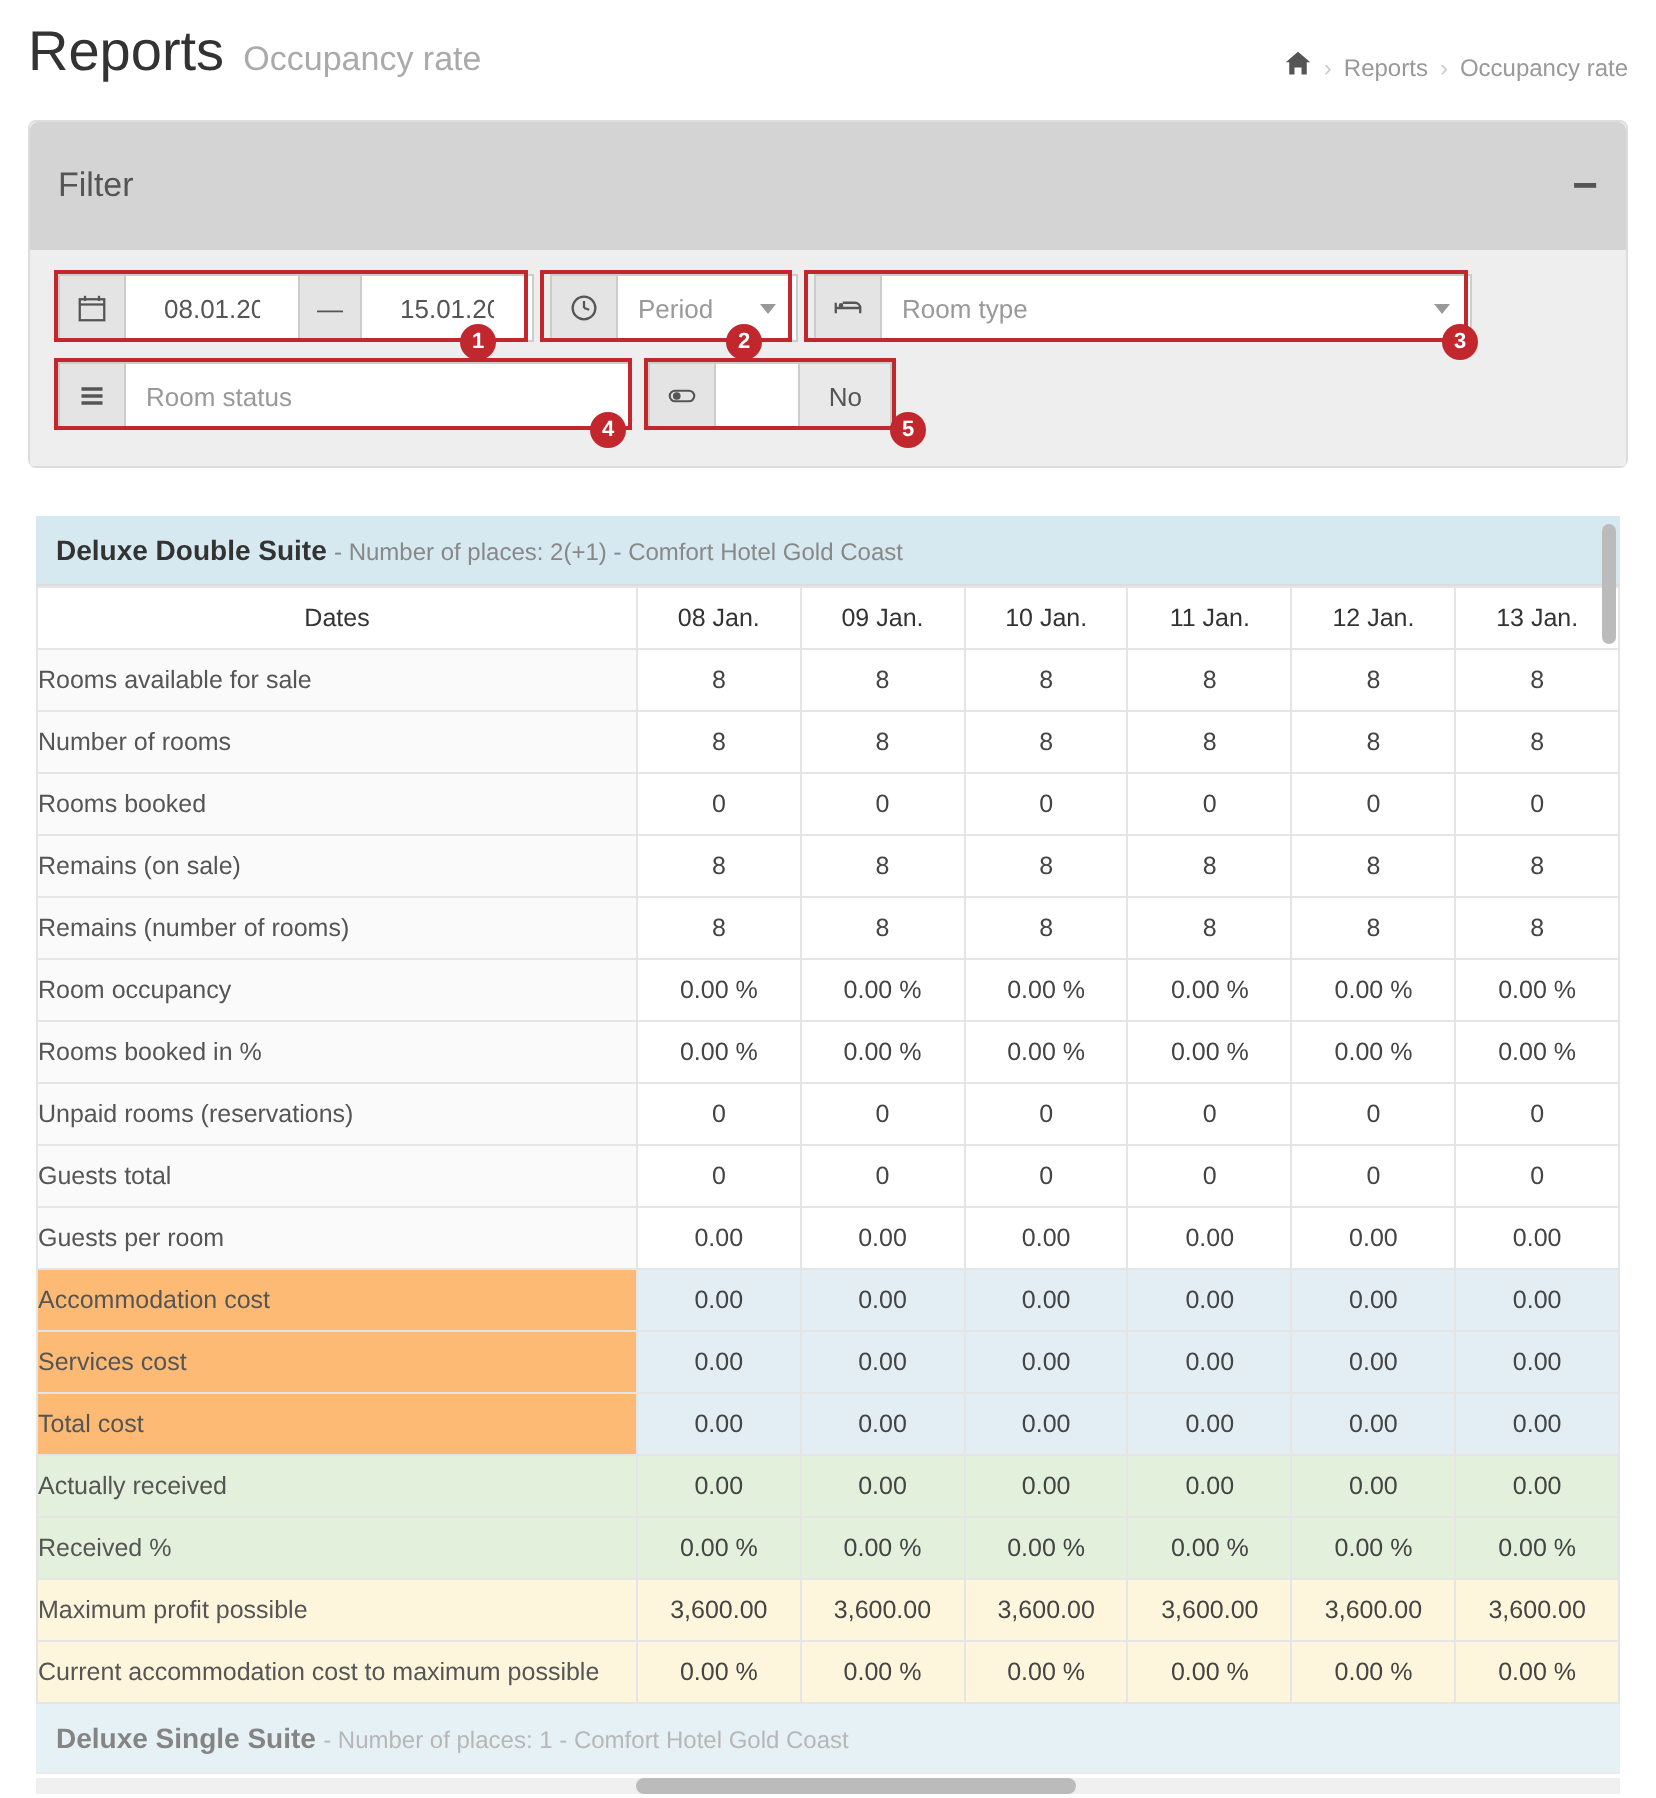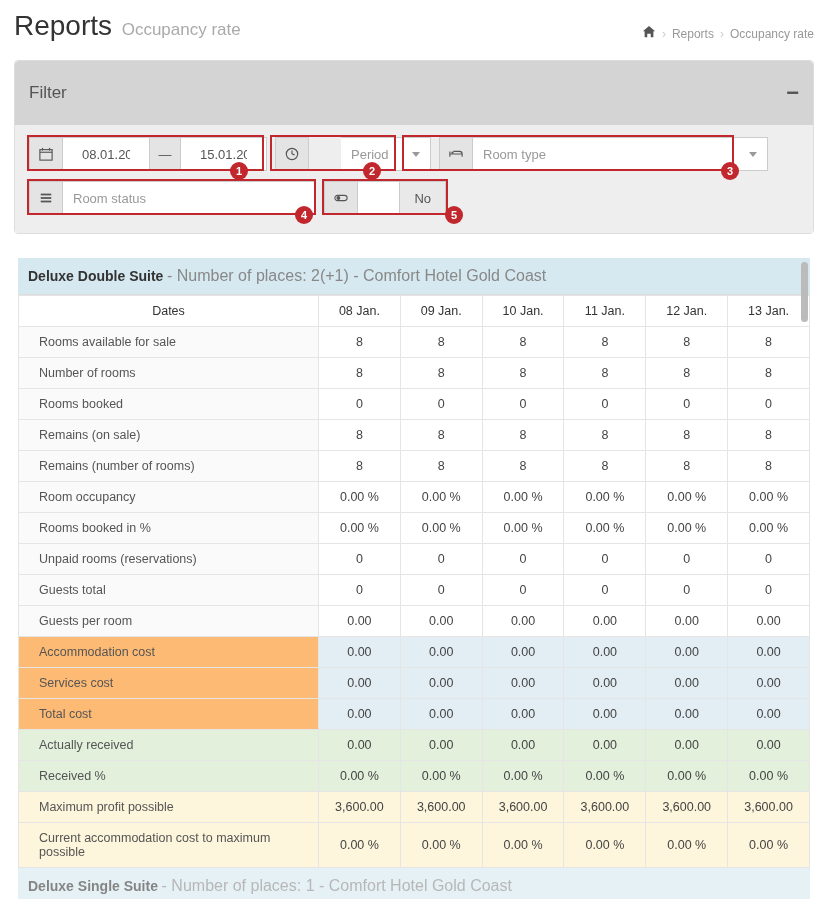--- a/index.html
+++ b/index.html
@@ -102,21 +102,21 @@
     border: 1px solid #ccc;
     background: #fff;
     display: flex;
     align-items: center;
     justify-content: space-between;
     padding: 0 10px;
     color: #999;
     font-size: 13px;
     border-left: none;
   }
-  .period-select { width: 90px; margin-left: 32px; }
+  .period-select { width: 90px; }
   .roomtype-select { width: 295px; }
   .roomstatus-select { width: 253px; }
   .caret {
     width: 0; height: 0;
     border-left: 4px solid transparent;
     border-right: 4px solid transparent;
     border-top: 5px solid #999;
   }
   .toggle-group {
     display: flex;
@@ -190,21 +190,21 @@
     border-bottom: 1px solid #ddd;
     font-size: 13px;
   }
   .suite-name {
     font-weight: bold;
     color: #333;
     font-size: 14px;
   }
   .suite-details {
     color: #888;
-    font-size: 16px;
+    font-size: 12px;
   }
   table.report {
     width: 100%;
     border-collapse: collapse;
     table-layout: fixed;
   }
   table.report th, table.report td {
     border: 1px solid #e5e5e5;
     padding: 8px 6px;
     font-size: 12.5px;
@@ -212,21 +212,21 @@
   table.report th {
     background: #fff;
     font-weight: normal;
     text-align: center;
     color: #333;
   }
   table.report th.label-col { width: 300px; }
   table.report td.label-cell {
     text-align: left;
     color: #555;
-    padding-left: 20px;
+    padding-left: 0;
     background: #fafafa;
   }
   table.report td.data-cell {
     text-align: center;
     color: #444;
   }
   tr.row-blue td { background: #e2eef3; }
   tr.row-blue td.label-cell { background: #fdba74; }
   tr.row-green td { background: #e2f0dc; }
   tr.row-green td.label-cell { background: #e2f0dc; }

